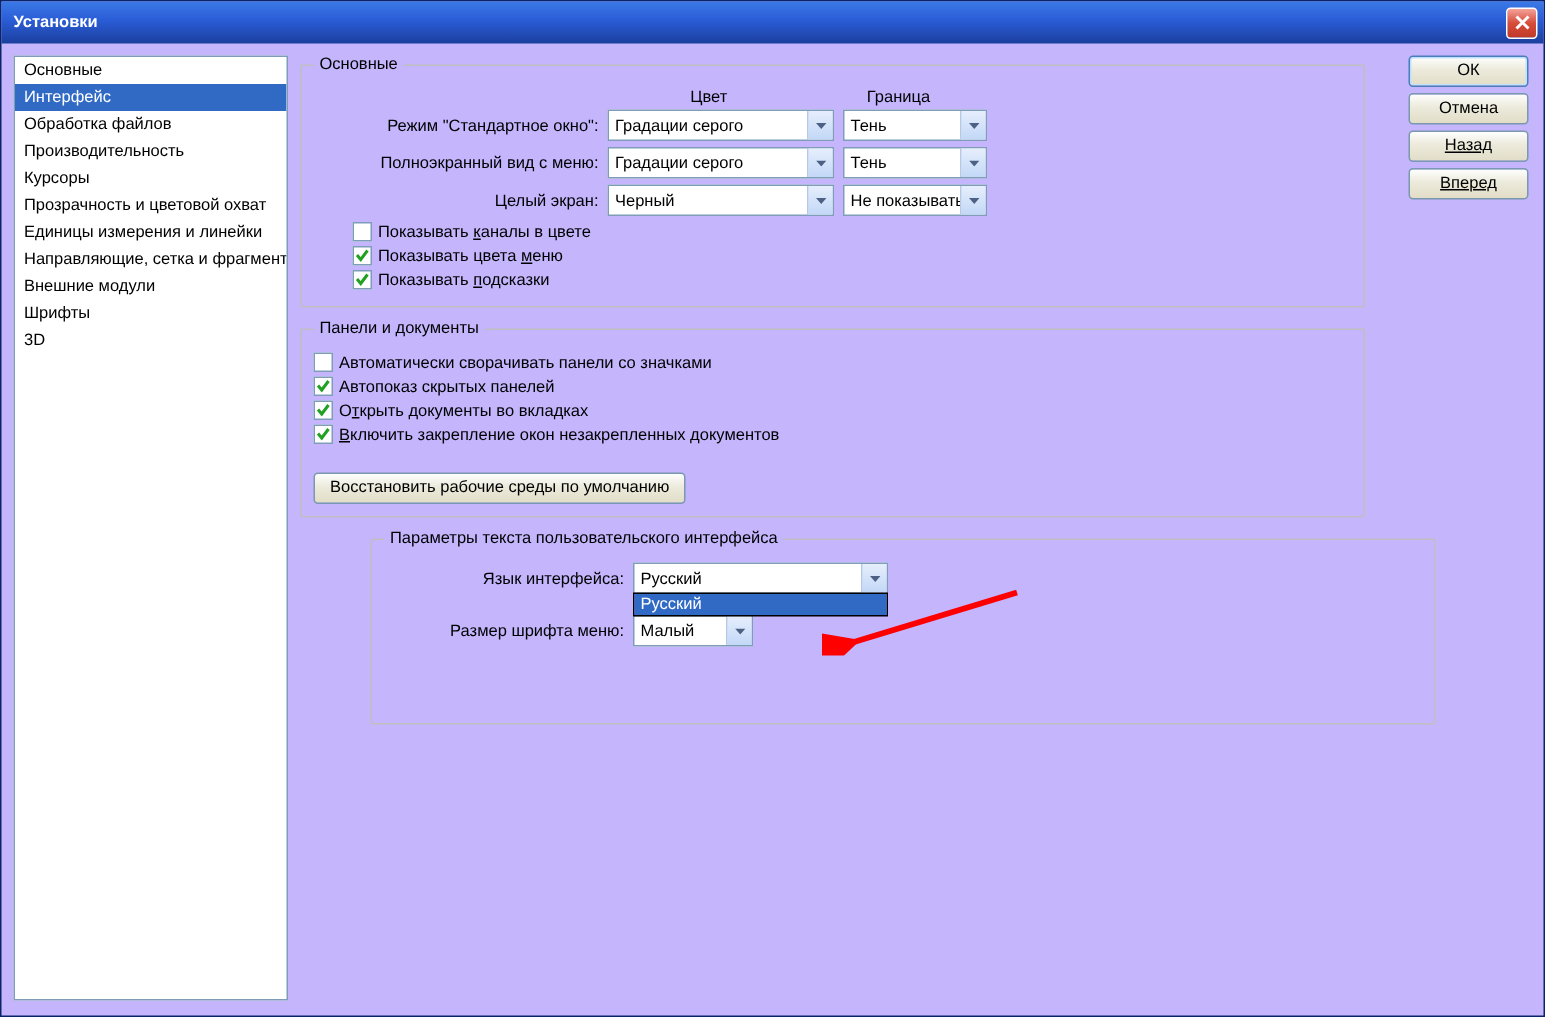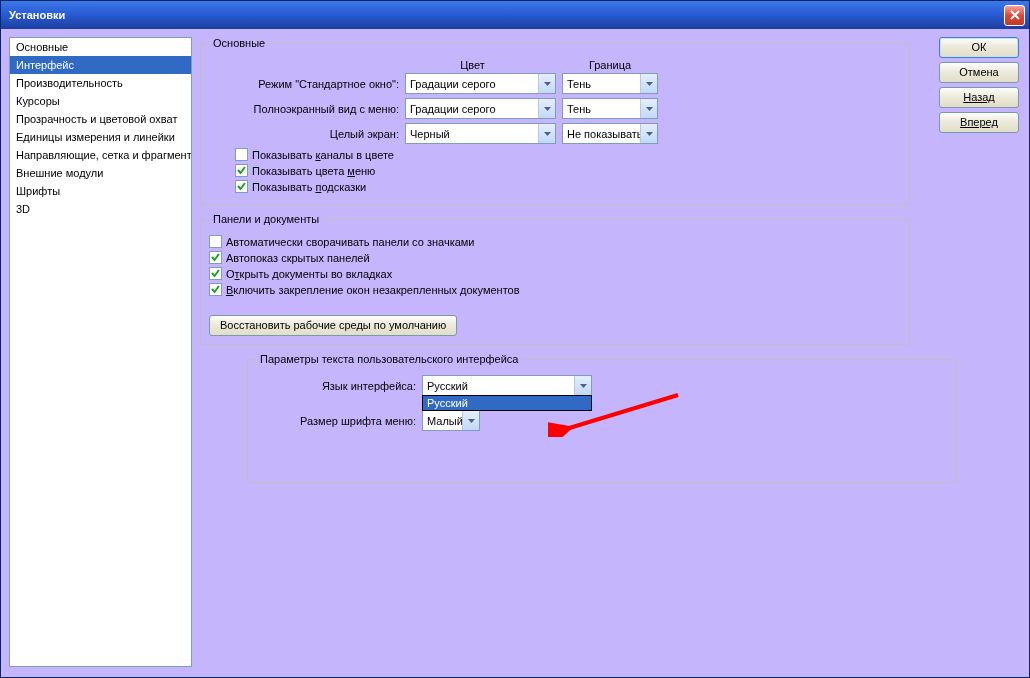--- a/index.html
+++ b/index.html
@@ -20,30 +20,30 @@
 
   .right-buttons { position: absolute; top: 8px; right: 10px; width: 80px; display: flex; flex-direction: column; gap: 4px; }
   .btn { height: 21px; background: linear-gradient(to bottom, #fefefe, #eceadb 45%, #e1ddc7); border: 1px solid #7a98af; border-radius: 3px; cursor: pointer; text-align: center; line-height: 19px; }
   .btn.def { border: 1px solid #4a7ebb; box-shadow: inset 0 0 0 1px #bfe1ff; }
 
   fieldset { border: 1px solid #bfbfbf; border-radius: 2px; padding: 10px 8px 8px 8px; margin-bottom: 8px; position: relative; width: 710px; }
   legend { padding: 0 4px; color: #000; }
 
   .row { display: flex; align-items: center; margin-bottom: 4px; gap: 6px; }
   .row-label { width: 190px; text-align: right; }
-  .col-head { display: flex; margin-left: 196px; gap: 22px; margin-bottom: 2px; }
+  .col-head { display: flex; margin-left: 196px; gap: 11px; margin-bottom: 2px; }
   .col-head span { text-align: center; }
   .col-head span:first-child { width: 135px; }
   .col-head span:last-child { width: 96px; }
 
   .select { height: 21px; background: #fff; border: 1px solid #7f9db9; display: flex; align-items: center; position: relative; cursor: pointer; }
   .select-w1 { width: 151px; }
   .select-w2 { width: 96px; }
   .select-w3 { width: 170px; }
-  .select-w4 { width: 58px; }
+  .select-w4 { width: 80px; }
   .select-text { padding: 0 4px; flex: 1; overflow: hidden; white-space: nowrap; }
   .select-arrow { width: 17px; height: 19px; background: linear-gradient(to bottom, #e6eefc, #c2d8f7); border-left: 1px solid #b6c8e6; display: flex; align-items: center; justify-content: center; }
   .select-arrow svg { width: 7px; height: 4px; }
 
   .chk-row { display: flex; align-items: center; gap: 4px; margin-bottom: 3px; margin-left: 0; }
   .chk-row.indent { margin-left: 26px; }
   .chkbox { width: 13px; height: 13px; background: #fff; border: 1px solid #7f9db9; display: inline-flex; align-items: center; justify-content: center; cursor: pointer; }
   .chkbox.checked svg { display: block; }
   .chkbox svg { display: none; width: 9px; height: 9px; }
   .underline { text-decoration: underline; }
@@ -73,20 +73,21 @@
           <path d="M1 1 L9 9 M9 1 L1 9" stroke="#fff" stroke-width="2" fill="none"></path>
         </svg>
     </div>
   </div>
 
   <div class="body-area">
 
     <div class="sidebar">
       <div class="sidebar-item">Основные</div>
       <div class="sidebar-item selected">Интерфейс</div>
+      <div class="sidebar-item">Обработка файлов</div>
       <div class="sidebar-item">Производительность</div>
       <div class="sidebar-item">Курсоры</div>
       <div class="sidebar-item">Прозрачность и цветовой охват</div>
       <div class="sidebar-item">Единицы измерения и линейки</div>
       <div class="sidebar-item">Направляющие, сетка и фрагменты</div>
       <div class="sidebar-item">Внешние модули</div>
       <div class="sidebar-item">Шрифты</div>
       <div class="sidebar-item">3D</div>
     </div>
 

